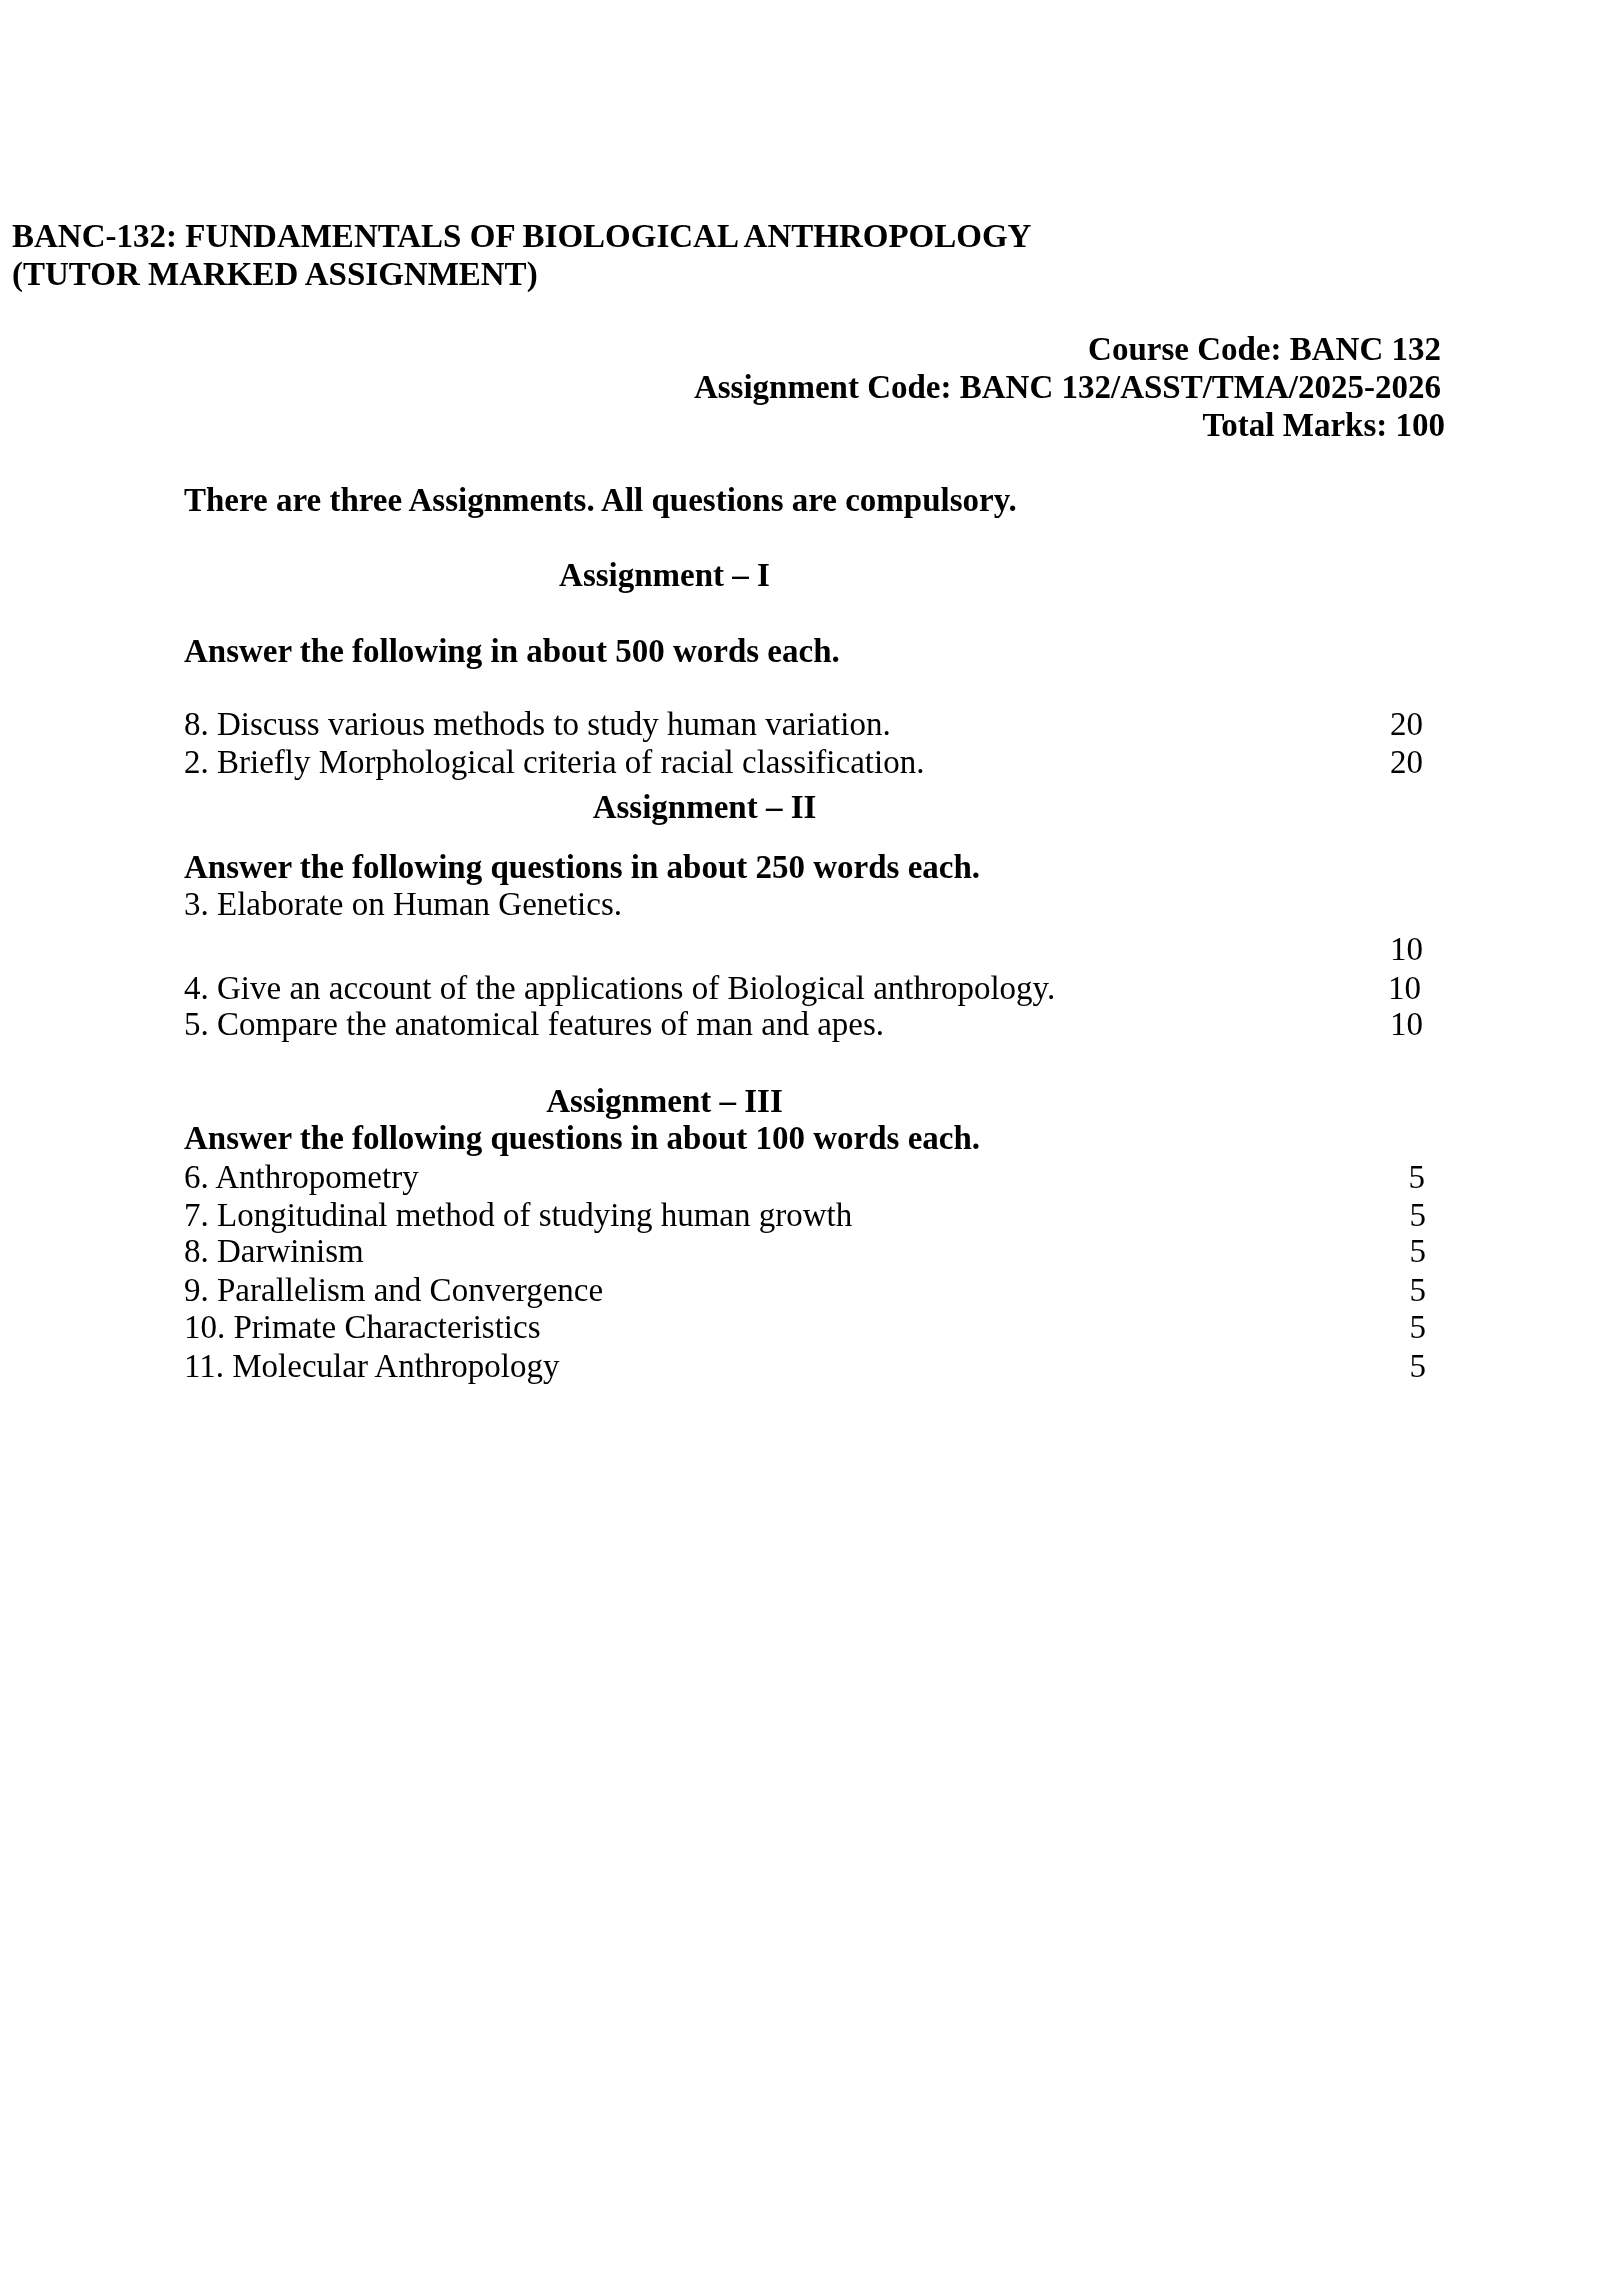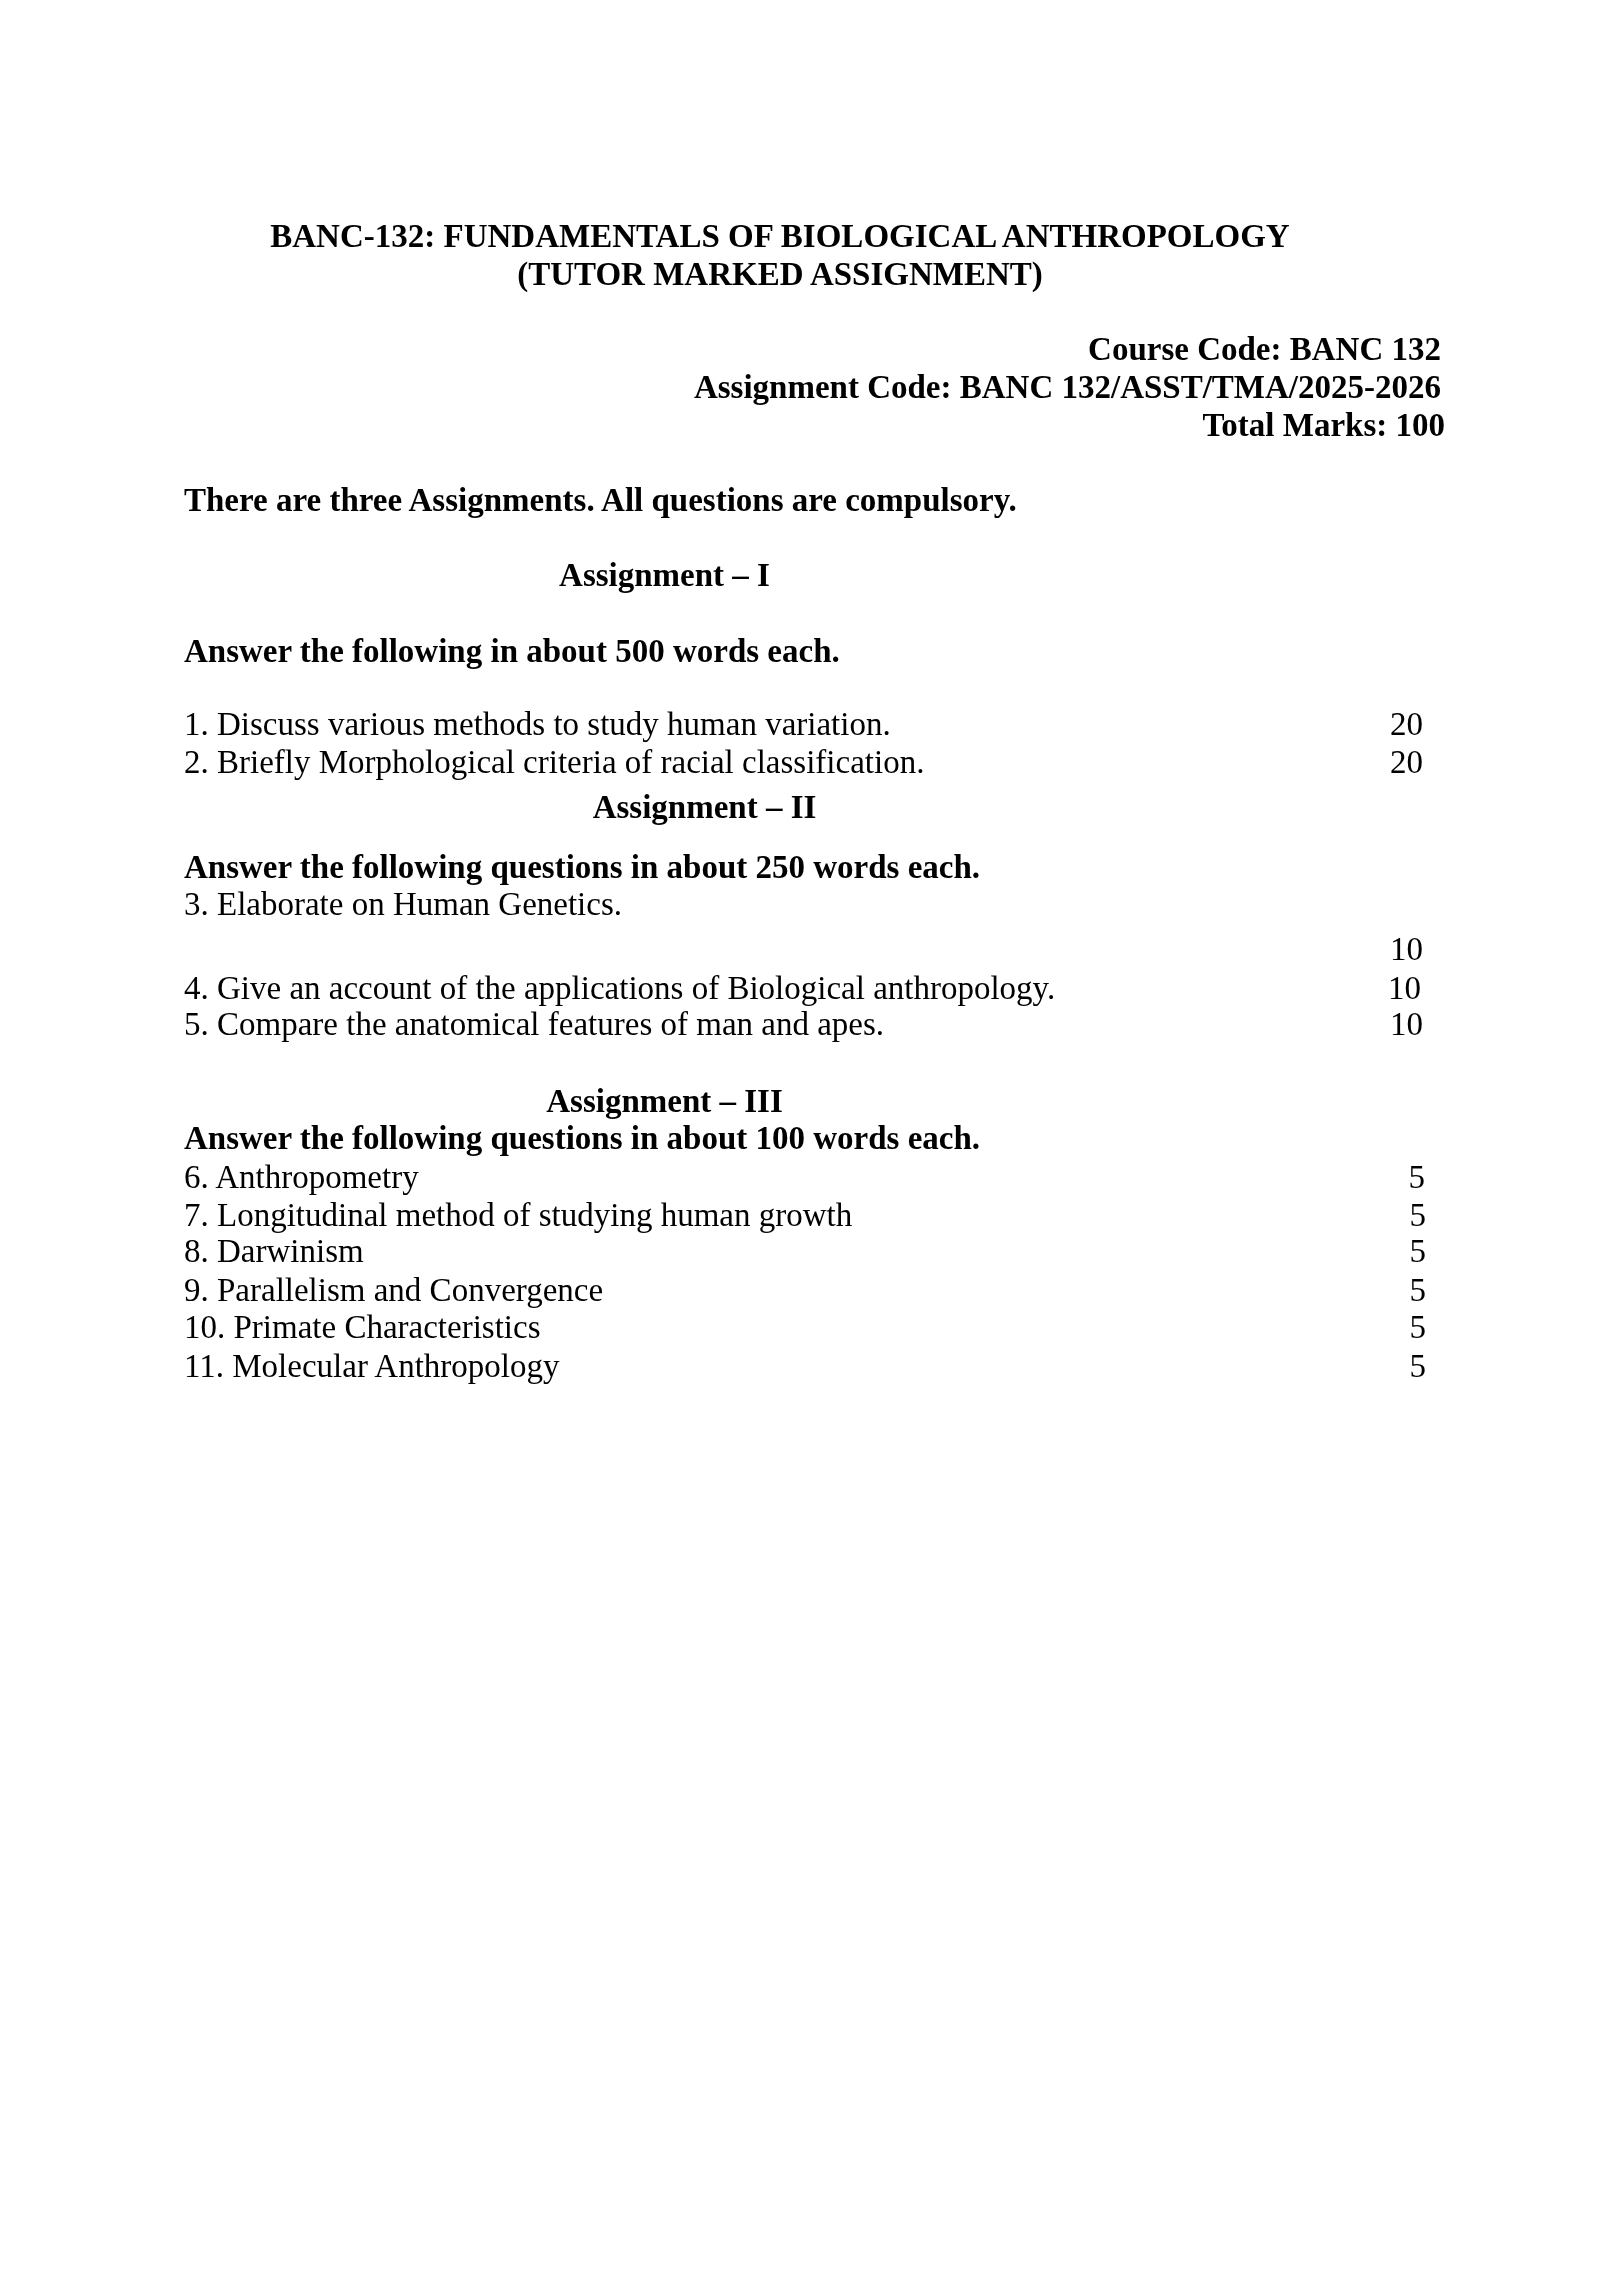--- a/index.html
+++ b/index.html
@@ -5,42 +5,42 @@
   html, body { margin: 0; padding: 0; background: #ffffff; }
   body {
     width: 1616px; height: 2284px; position: relative; overflow: hidden;
     font-family: "Liberation Serif", "DejaVu Serif", serif;
     color: #000000;
     font-size: 33px;
   }
   .abs { position: absolute; white-space: nowrap; line-height: 1; }
   .bold { font-weight: bold; }
   .center { left: 0; width: 1329px; text-align: center; }
-  .title { left: 6px; width: 1548px; text-align: center; }
+  .title { left: 12px; width: 1548px; text-align: left; }
   .right { text-align: right; }
   .left { left: 184px; }
   .mark { text-align: right; width: 78px; }
 </style>
 </head>
 <body>
 
 <div class="abs bold title" style="top:220px;">BANC-132: FUNDAMENTALS OF BIOLOGICAL ANTHROPOLOGY</div>
 <div class="abs bold title" style="top:258px;">(TUTOR MARKED ASSIGNMENT)</div>
 
 <div class="abs bold right" style="top:333px; right:175px;margin-left:32px;">Course Code: BANC 132</div>
 <div class="abs bold right" style="top:371px; right:175px;">Assignment Code: BANC 132/ASST/TMA/2025-2026</div>
 <div class="abs bold right" style="top:409px; right:171px;">Total Marks: 100</div>
 
 <div class="abs bold left" style="top:484px;">There are three Assignments. All questions are compulsory.</div>
 
 <div class="abs bold center" style="top:559px;">Assignment – I</div>
 <div class="abs bold left" style="top:635px;">Answer the following in about 500 words each.</div>
 
 <div>
-  <div class="abs left" style="top:708px;">1. Discuss various methods to study human variation.</div>
+  <div class="abs left" style="top:708px;">8. Discuss various methods to study human variation.</div>
   <div class="abs mark" style="top:708px; left:1345px;">20</div>
   <div class="abs left" style="top:746px;">2. Briefly Morphological criteria of racial classification.</div>
   <div class="abs mark" style="top:746px; left:1345px;">20</div>
 </div>
 
 <div class="abs bold center" style="top:791px;padding-left:40px;">Assignment – II</div>
 <div class="abs bold left" style="top:851px;">Answer the following questions in about 250 words each.</div>
 
 <div>
   <div class="abs left" style="top:888px;">3. Elaborate on Human Genetics.</div>

